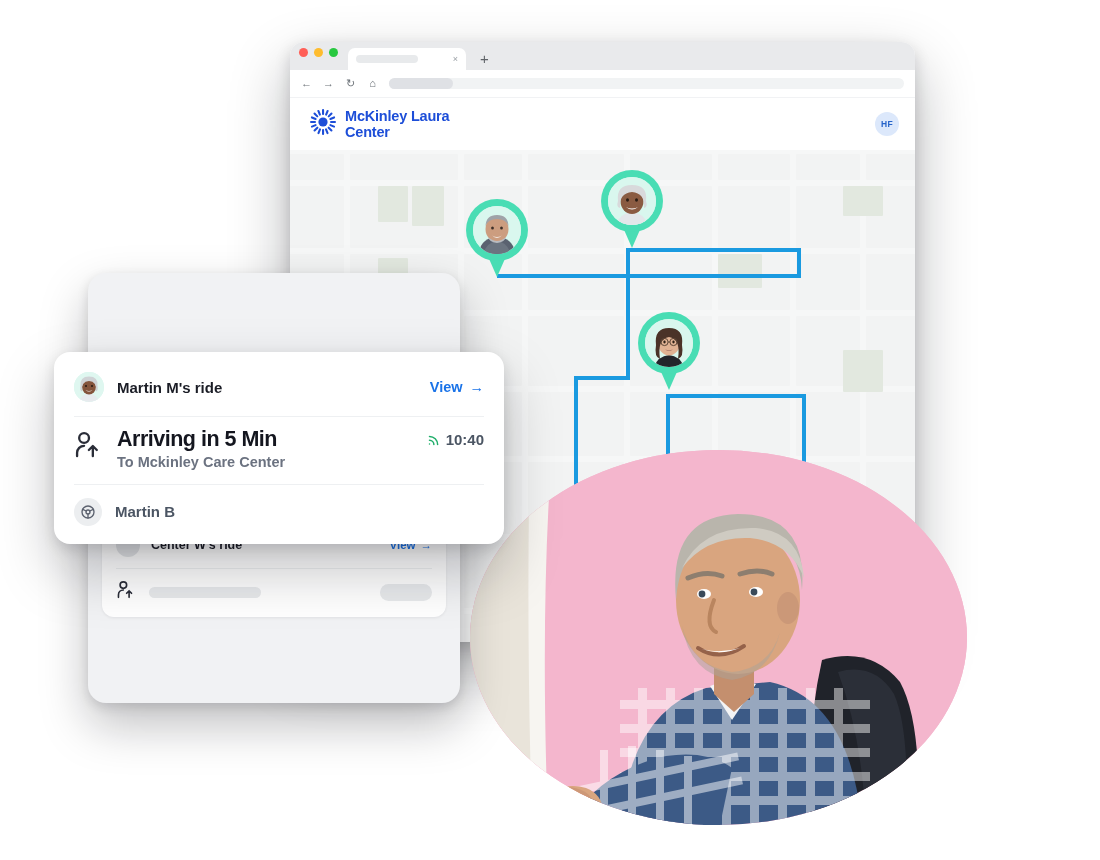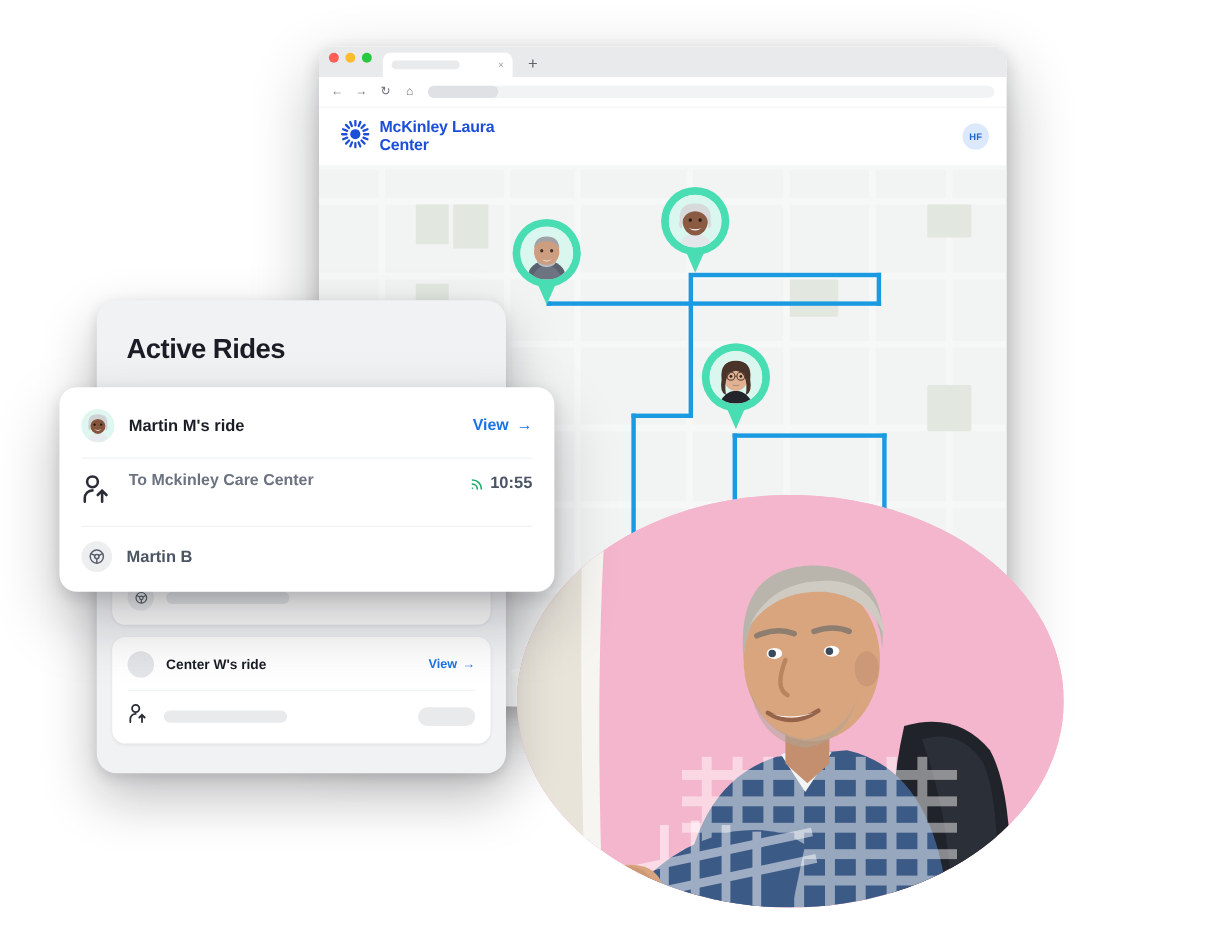--- a/index.html
+++ b/index.html
@@ -433,21 +433,20 @@
         <rect x="158" y="296" width="8" height="84"></rect>
         <rect x="186" y="300" width="8" height="80"></rect>
         <rect x="214" y="306" width="8" height="74"></rect>
       </g>
       <path d="M60 356 Q88 330 116 338 Q136 346 132 368 L128 375 H58 Z" fill="#d9a57f"></path>
       <ellipse cx="96" cy="352" rx="26" ry="15" fill="#cd9877"></ellipse>
     </svg>
   </div>
 
   <div class="panel">
-    <div class="panel-title">Active Rides</div>
     <div class="panel-cards" style="padding-top:150px;">
 
       <div class="mini-card" style="padding-top:28px;">
         <div class="mc-div"></div>
         <div class="mc-row">
           <span class="d-dricon" style="width:24px;height:24px;">
             <svg width="13" height="13" viewBox="0 0 24 24" fill="none" stroke="#5b616e" stroke-width="2">
               <circle cx="12" cy="12" r="9"></circle>
                 <circle cx="12" cy="12" r="3"></circle>
               <path d="M12 15v6M9.5 10.5 4 8M14.5 10.5 20 8"></path>
@@ -506,31 +505,32 @@
 
     <div class="d-main">
       <span class="d-icon">
         <svg width="26" height="28" viewBox="0 0 22 24" fill="none" stroke="#2a2d38" stroke-width="2" stroke-linecap="round" stroke-linejoin="round">
           <circle cx="8.5" cy="6" r="4.2"></circle>
           <path d="M2.5 21.5v-2.8a6 6 0 0 1 6-6"></path>
           <path d="M16 21.5v-8.6M12.6 16.3l3.4-3.4 3.4 3.4"></path>
         </svg>
       </span>
       <span>
+        <span class="d-eta" style="display:block;">Arriving in 5 Min</span>
         <span class="d-dest" style="display:block;">To Mckinley Care Center</span>
       </span>
       <span class="d-time">
         <span style="display:inline-flex;">
           <svg width="15" height="15" viewBox="0 0 24 24" fill="none" stroke="#1fae6a" stroke-width="2.4" stroke-linecap="round">
             <path d="M4 19h.01"></path>
             <path d="M4 13a7 7 0 0 1 7 7"></path>
             <path d="M4 7a13 13 0 0 1 13 13"></path>
           </svg>
         </span>
-        <span>10:55</span>
+        <span>10:40</span>
       </span>
     </div>
 
     <div class="d-div"></div>
 
     <div class="d-driver">
       <span class="d-dricon">
         <svg width="16" height="16" viewBox="0 0 24 24" fill="none" stroke="#5b616e" stroke-width="2" stroke-linecap="round">
           <circle cx="12" cy="12" r="9"></circle>
             <circle cx="12" cy="12" r="3"></circle>

